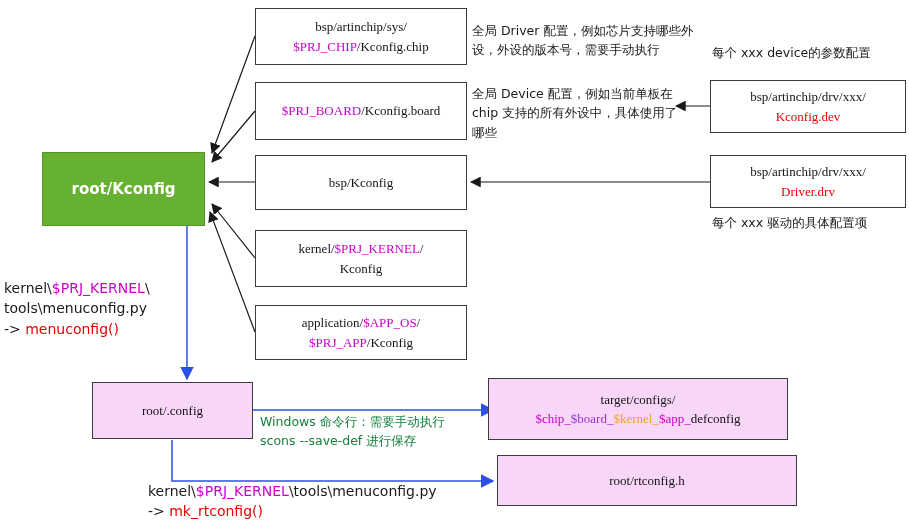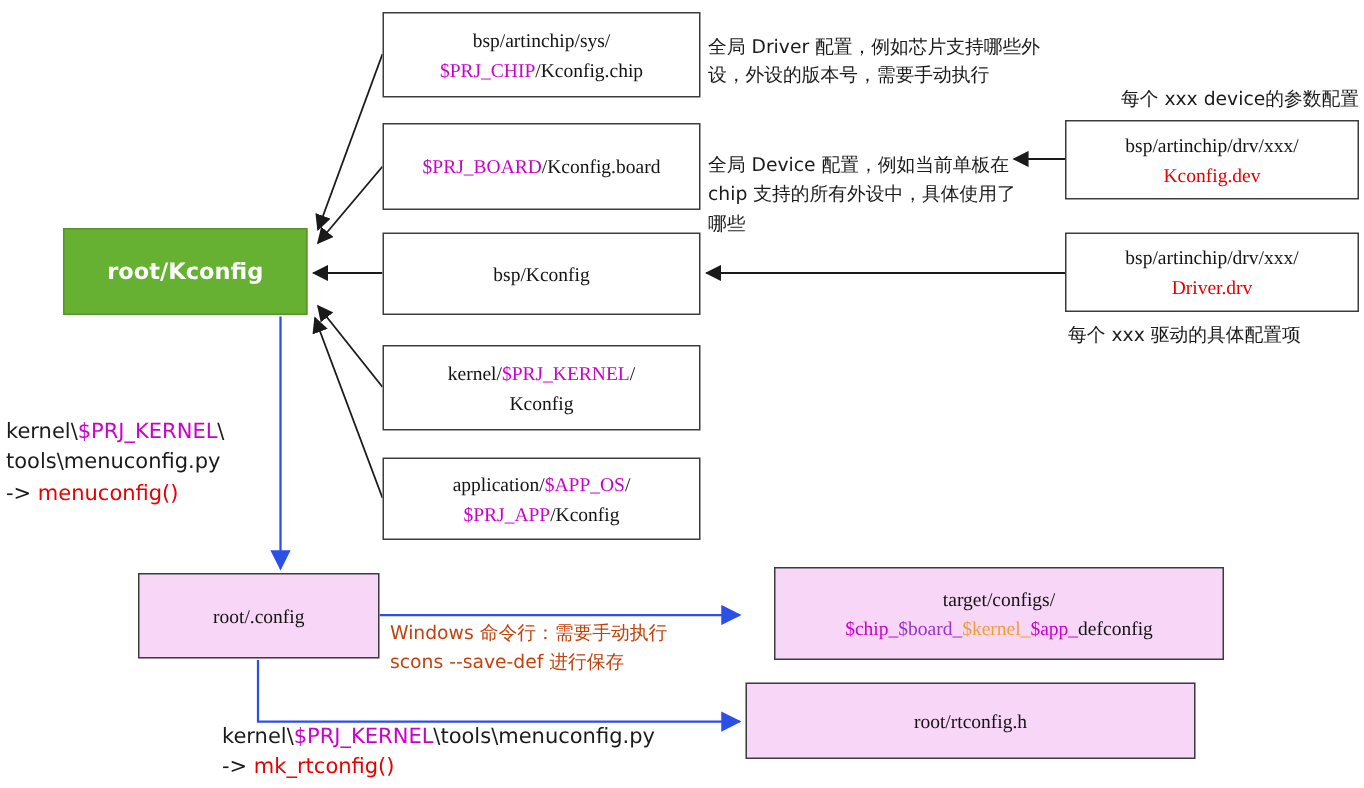--- a/index.html
+++ b/index.html
@@ -19,21 +19,21 @@
     position:absolute; z-index:2; background:#66b032; border:1px solid #579427;
     color:#ffffff; font-weight:bold; font-size:15px;
     display:flex; align-items:center; justify-content:center;
   }
   .note { position:absolute; z-index:2; font-size:12.5px; color:#1a1a1a; line-height:1.55; }
   .script { position:absolute; z-index:2; font-size:14px; color:#1a1a1a; line-height:1.45; white-space:nowrap; }
   .magenta { color:#cc00cc; }
   .red { color:#e80000; }
   .purple { color:#9933cc; }
   .orange { color:#f0a030; }
-  .gray { color:#c2410c; }
+  .gray { color:#15803d; }
 </style>
 </head>
 <body>
 
 <div class="stage">
 
   <svg class="wires" width="909" height="525">
     <defs>
       <marker id="mk-black" viewBox="0 0 10 10" refX="9" refY="5" markerWidth="9" markerHeight="9" orient="auto-start-reverse">
         <path d="M0,0 L10,5 L0,10 z" fill="#1a1a1a"></path>
@@ -80,45 +80,45 @@
   <div class="box" style="left:710px; top:80px; width:196px; height:53px;">
     <div class="bline"><span>bsp/artinchip/drv/xxx/</span></div>
     <div class="bline red"><span>Kconfig.dev</span></div>
   </div>
 
   <div class="box" style="left:710px; top:155px; width:196px; height:53px;">
     <div class="bline"><span>bsp/artinchip/drv/xxx/</span></div>
     <div class="bline red"><span>Driver.drv</span></div>
   </div>
 
-  <div class="greenbox" style="left:42px; top:152px; width:163px; height:58px;">
+  <div class="greenbox" style="left:42px; top:152px; width:163px; height:74px;">
     <span>root/Kconfig</span>
   </div>
 
   <div class="note" style="left:472px; top:21px; width:240px;">全局 Driver 配置，例如芯片支持哪些外设，外设的版本号，需要手动执行</div>
-  <div class="note" style="left:472px; top:84px; width:212px;margin-top:16px;">全局 Device 配置，例如当前单板在 chip 支持的所有外设中，具体使用了哪些</div>
-  <div class="note" style="left:712px; top:56px; width:194px; text-align:right;">每个 xxx device的参数配置</div>
+  <div class="note" style="left:472px; top:84px; width:212px;">全局 Device 配置，例如当前单板在 chip 支持的所有外设中，具体使用了哪些</div>
+  <div class="note" style="left:712px; top:43px; width:194px; text-align:left;">每个 xxx device的参数配置</div>
   <div class="note" style="left:712px; top:213px; width:194px;">每个 xxx 驱动的具体配置项</div>
 
   <div class="note gray" style="left:260px; top:412px; width:238px;">
     <div>Windows 命令行：需要手动执行</div>
     <div>scons --save-def 进行保存</div>
   </div>
 
   <div class="script" style="left:4px; top:278px;">
     <div><span>kernel\</span><span class="magenta">$PRJ_KERNEL</span><span>\</span></div>
     <div><span>tools\menuconfig.py</span></div>
     <div><span>-&gt; </span><span class="red">menuconfig()</span></div>
   </div>
 
   <div class="box pink" style="left:92px; top:382px; width:161px; height:57px;">
     <div class="bline"><span>root/.config</span></div>
   </div>
 
-  <div class="box pink" style="left:516px; top:378px; width:300px; height:62px;">
+  <div class="box pink" style="left:488px; top:378px; width:300px; height:62px;">
     <div class="bline"><span>target/configs/</span></div>
     <div class="bline"><span class="magenta">$chip_</span><span class="purple">$board_</span><span class="orange">$kernel_</span><span class="magenta">$app_</span><span>defconfig</span></div>
   </div>
 
   <div class="box pink" style="left:497px; top:455px; width:300px; height:51px;">
     <div class="bline"><span>root/rtconfig.h</span></div>
   </div>
 
   <div class="script" style="left:148px; top:481px;">
     <div><span>kernel\</span><span class="magenta">$PRJ_KERNEL</span><span>\tools\menuconfig.py</span></div>

